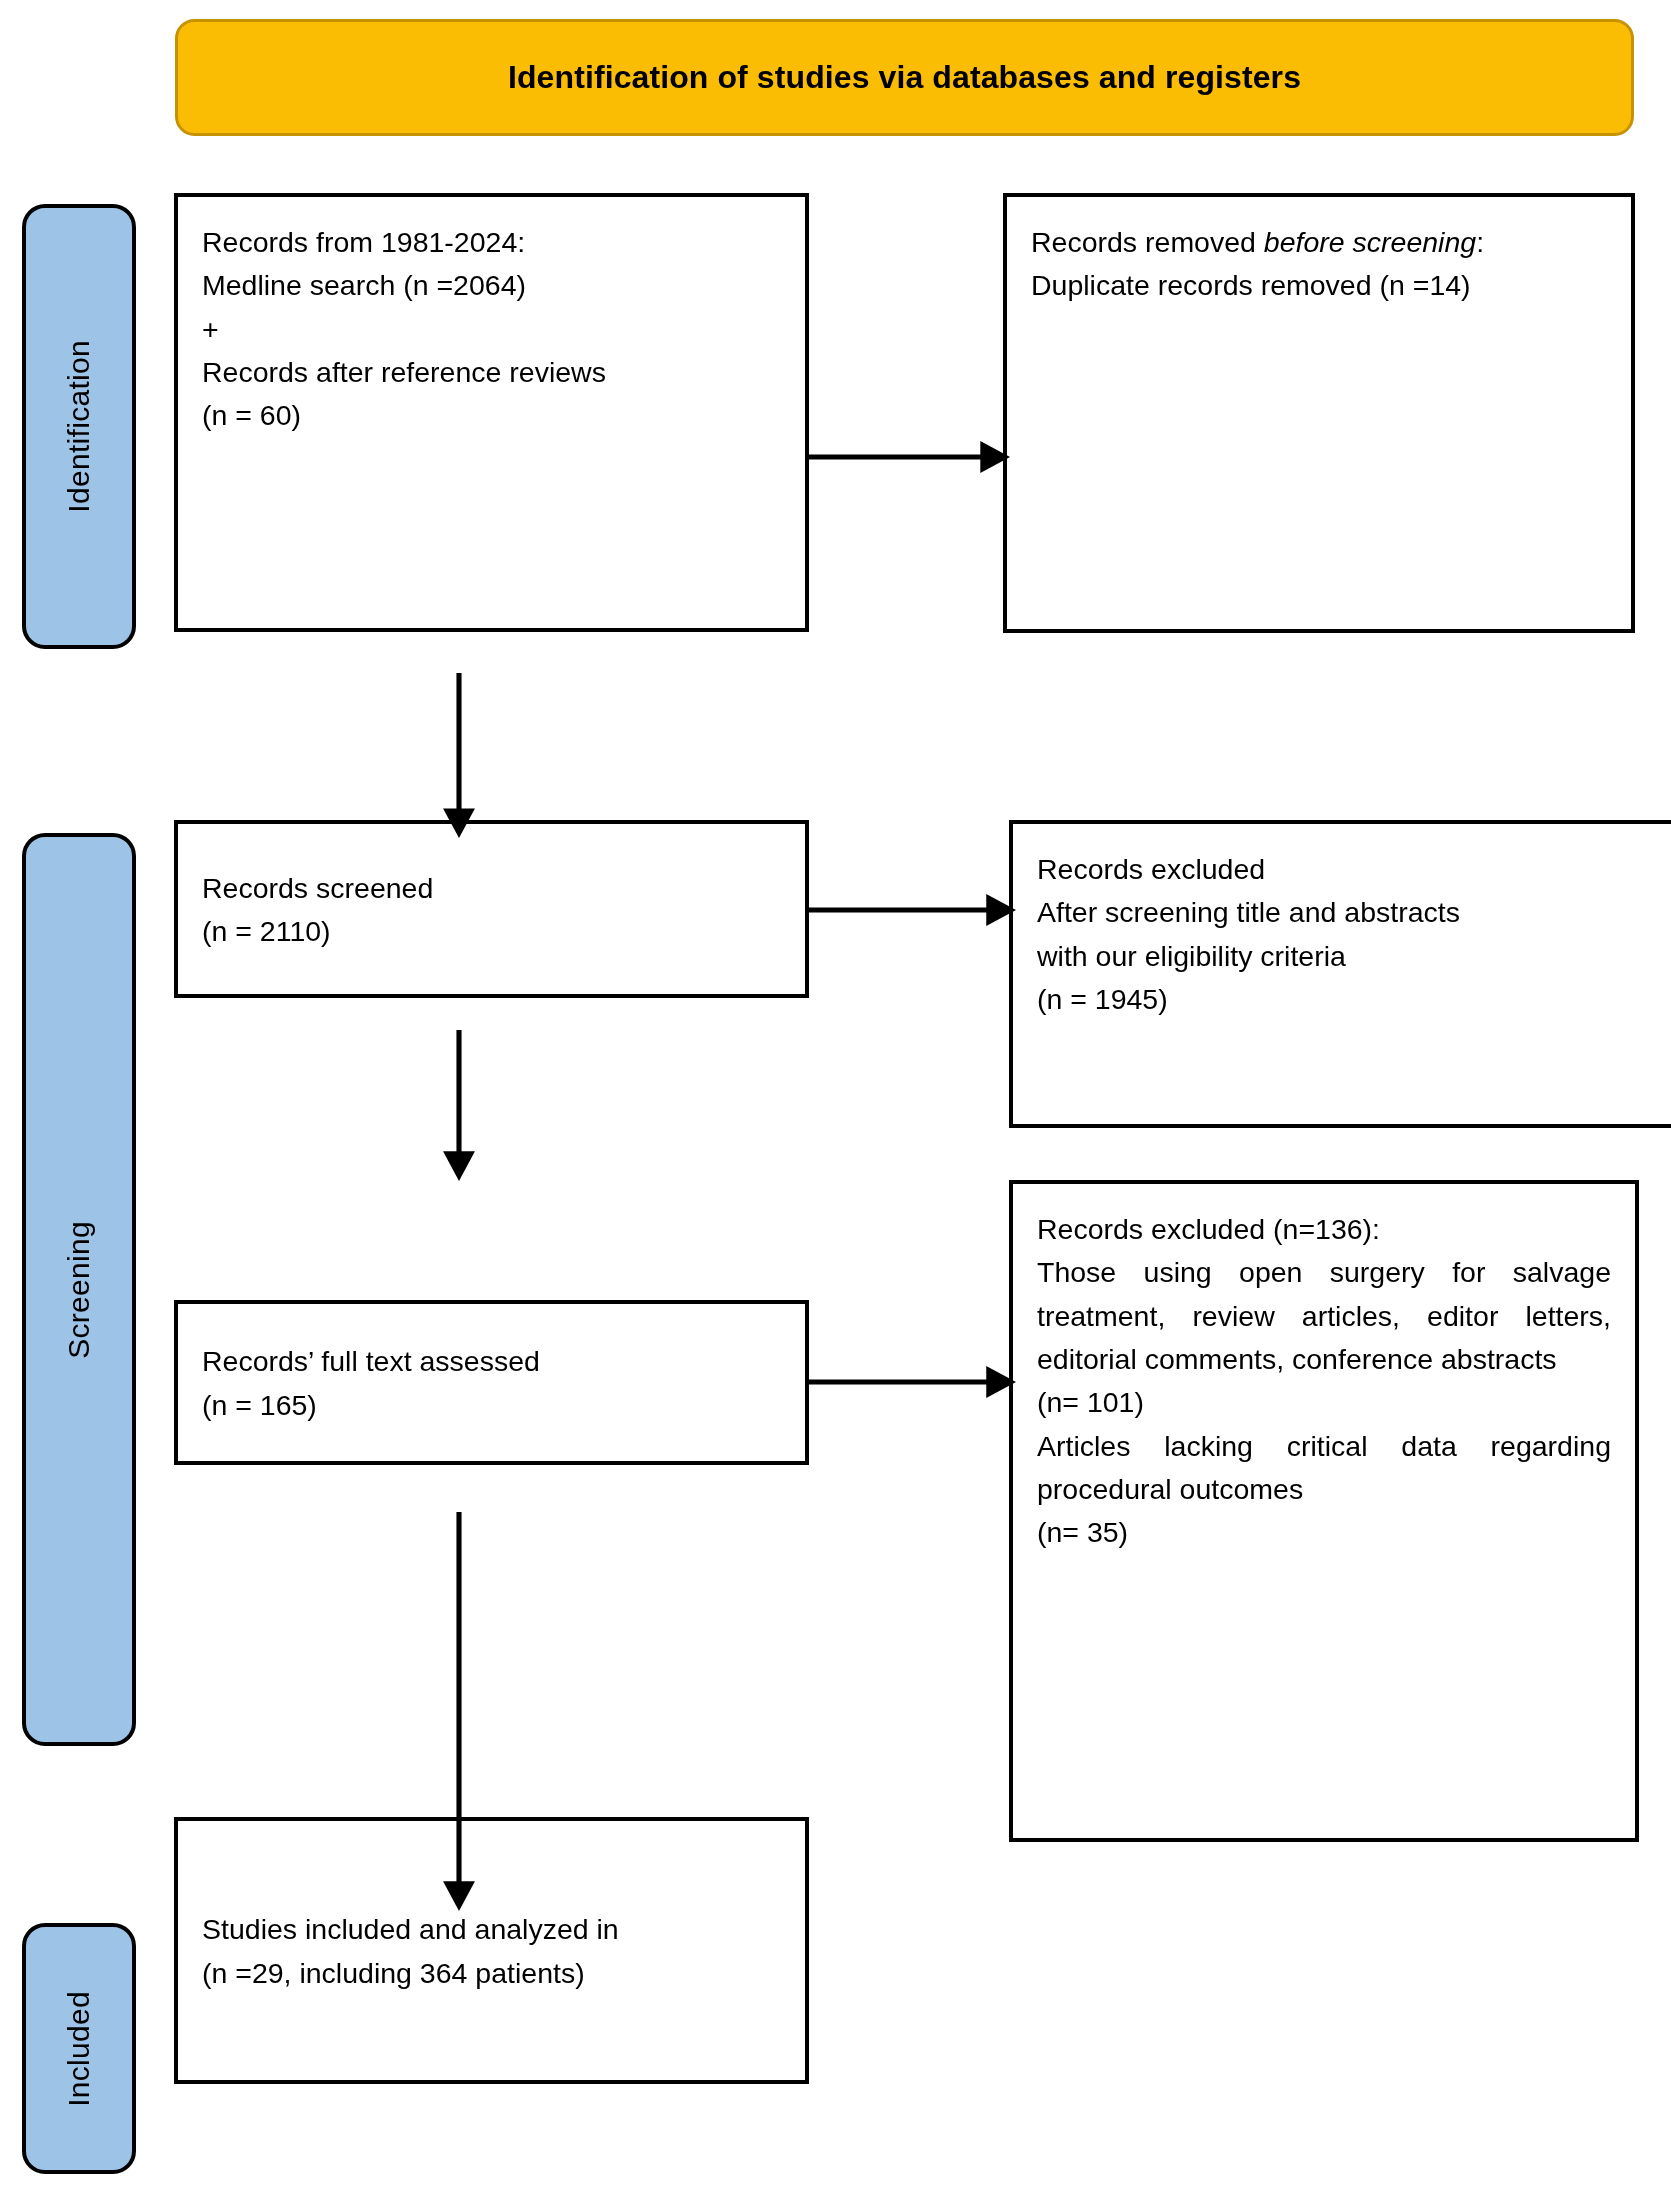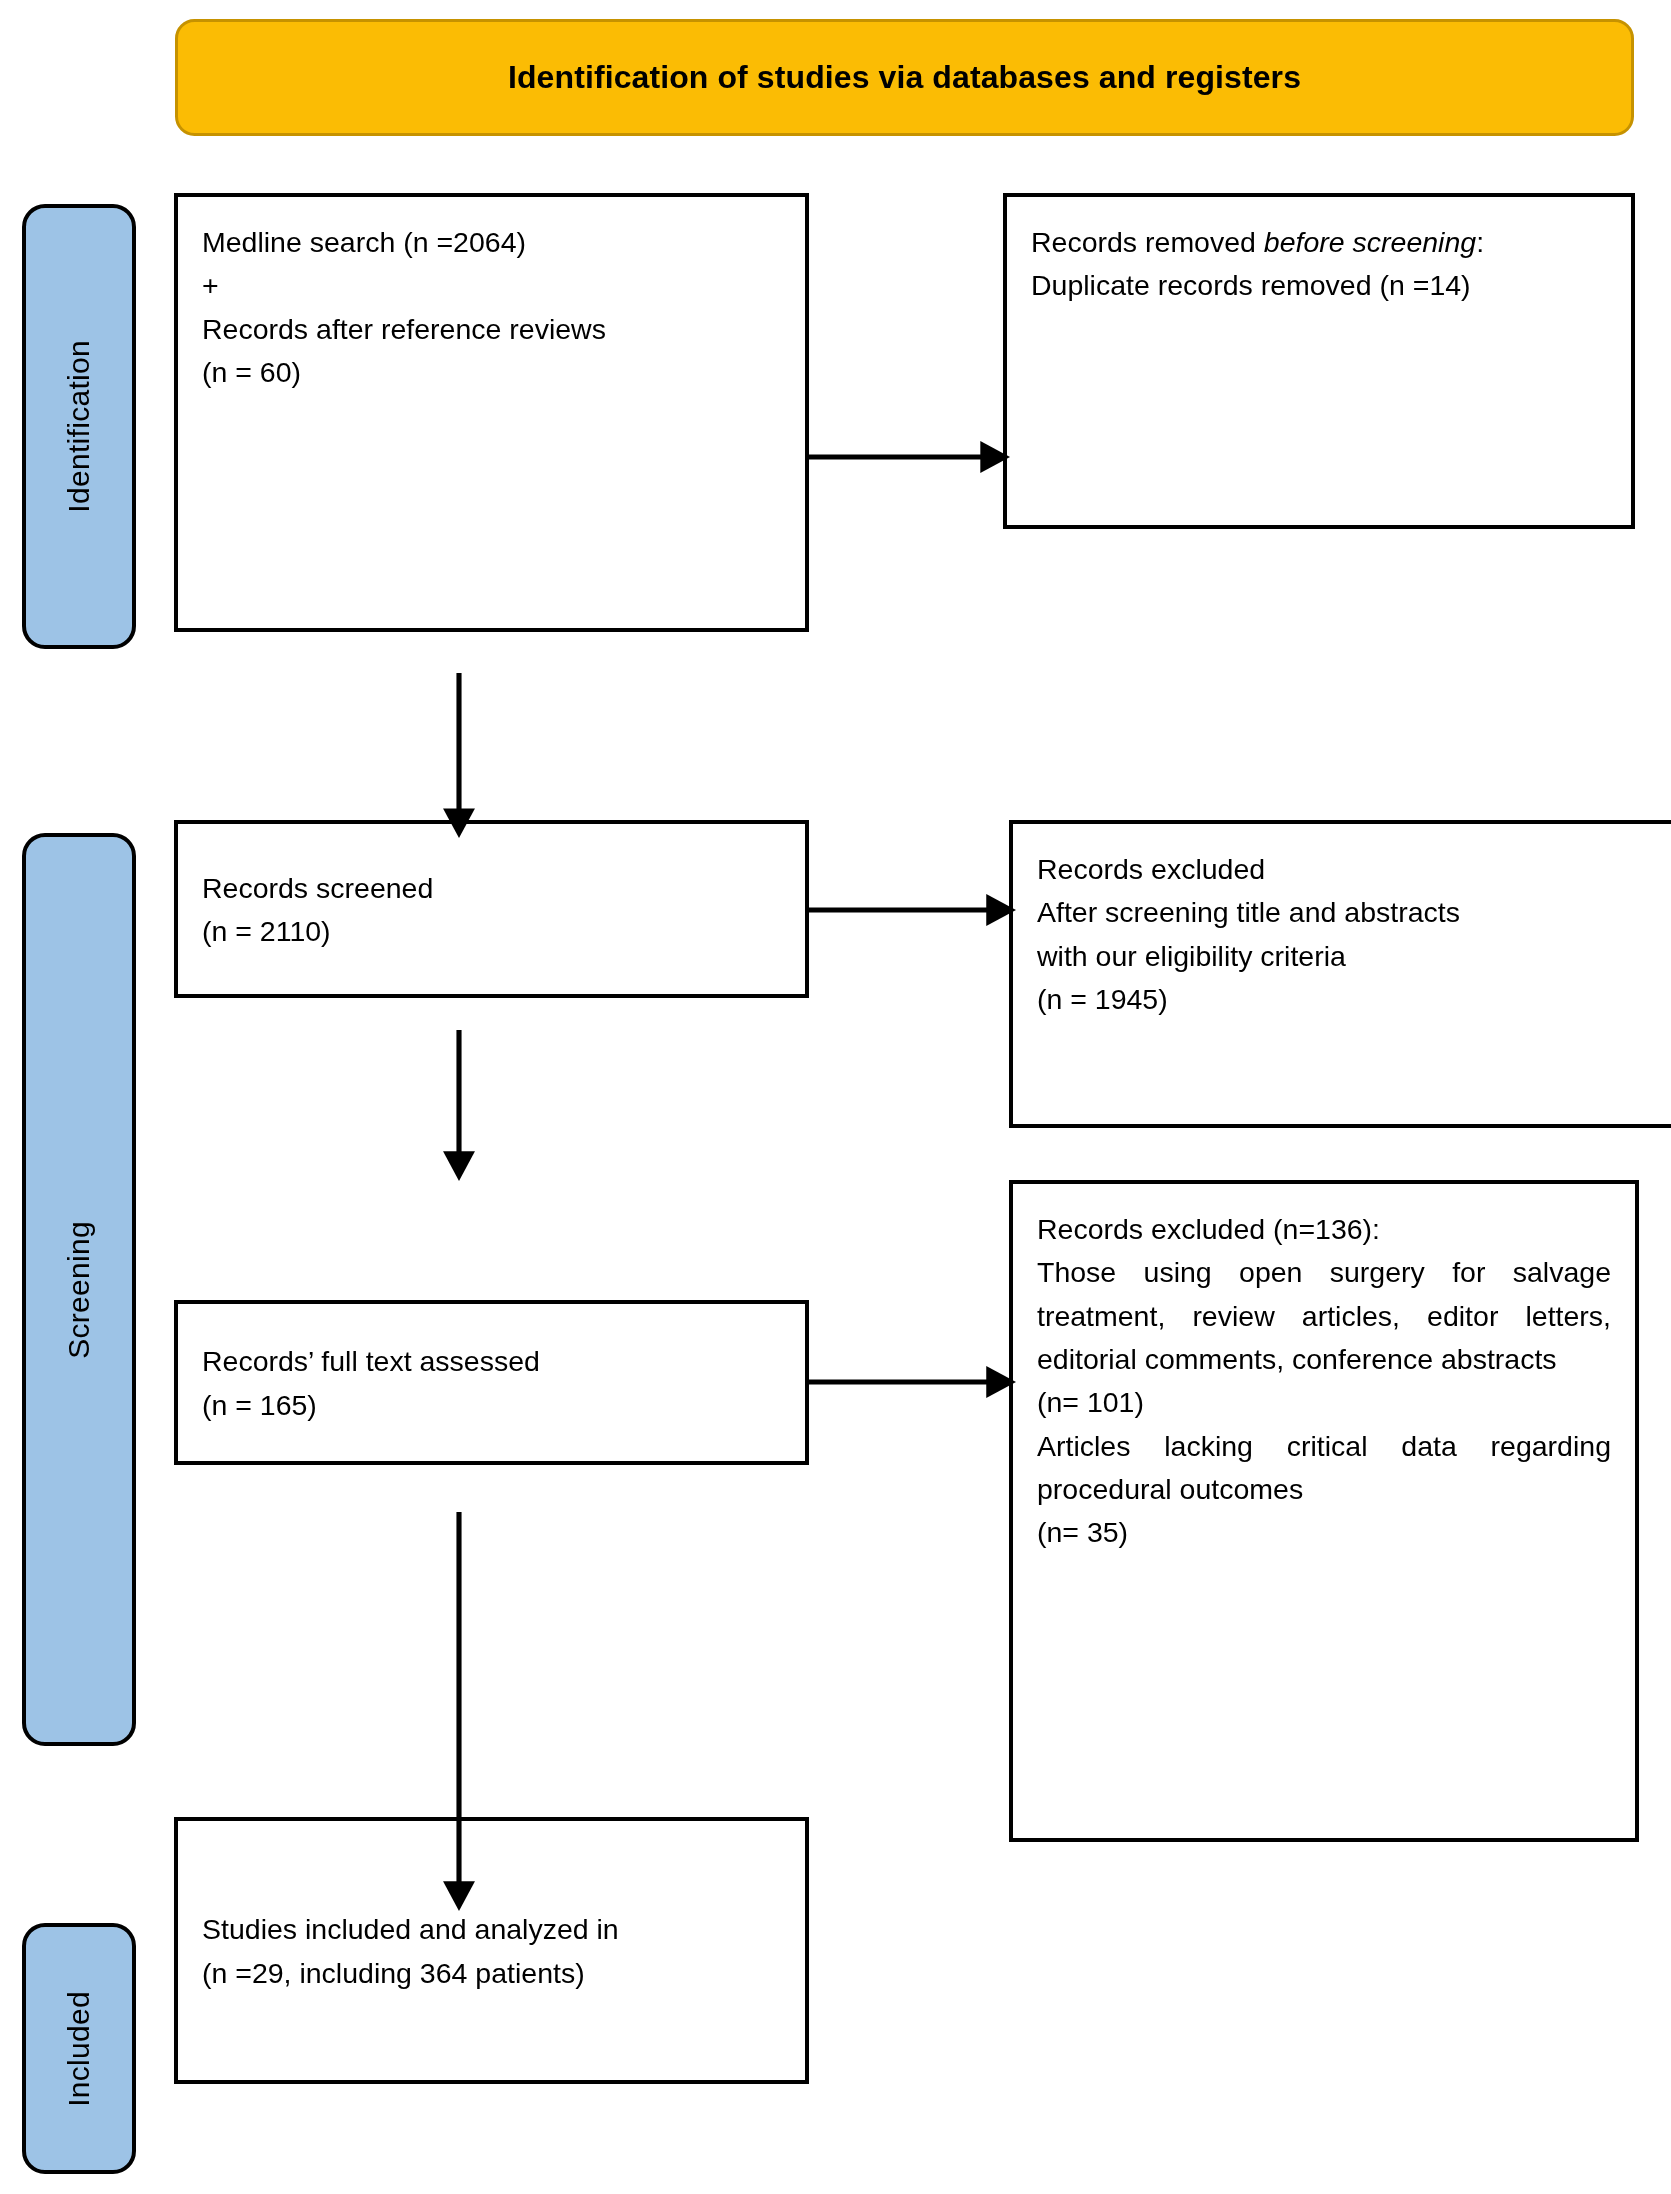--- a/index.html
+++ b/index.html
@@ -79,21 +79,21 @@
   .flow-box p {
     margin: 0;
     font-size: 28.5px;
     line-height: 1.52;
     color: #000000;
   }
   .flow-box p.justify { text-align: justify; text-align-last: left; }
   .flow-box .ital { font-style: italic; }
 
   #box-records-from      { left: 174px;  top: 193px;  width: 635px; height: 439px; }
-  #box-records-removed   { left: 1003px; top: 193px;  width: 632px; height: 336px; }
+  #box-records-removed   { left: 1003px; top: 193px;  width: 632px; height: 440px; }
   #box-records-screened  { left: 174px;  top: 820px; width: 635px; height: 178px;
                            display:flex; flex-direction:column; justify-content:center; }
   #box-records-excluded-1{ left: 1009px; top: 820px; width: 752px; height: 308px; }
   #box-fulltext          { left: 174px;  top: 1300px; width: 635px; height: 165px;
                            display:flex; flex-direction:column; justify-content:center; }
   #box-records-excluded-2{ left: 1009px; top: 1180px; width: 630px; height: 662px; }
   #box-included          { left: 174px;  top: 1817px; width: 635px; height: 267px;
                            display:flex; flex-direction:column; justify-content:center; }
 
   
@@ -120,20 +120,21 @@
     <span class="stage-text">Identification</span>
   </div>
   <div class="stage-label" id="stage-screening">
     <span class="stage-text">Screening</span>
   </div>
   <div class="stage-label" id="stage-included">
     <span class="stage-text">Included</span>
   </div>
 
   <div class="flow-box" id="box-records-from">
+    <p>Records from 1981-2024:</p>
     <p>Medline search (n =2064)</p>
     <p>+</p>
     <p class="justify">Records after reference reviews</p>
     <p>(n = 60)</p>
   </div>
 
   <div class="flow-box" id="box-records-removed">
     <p class="justify"><span>Records removed </span><span class="ital">before screening</span><span>:</span></p>
     <p class="justify">Duplicate records removed (n =14)</p>
   </div>

